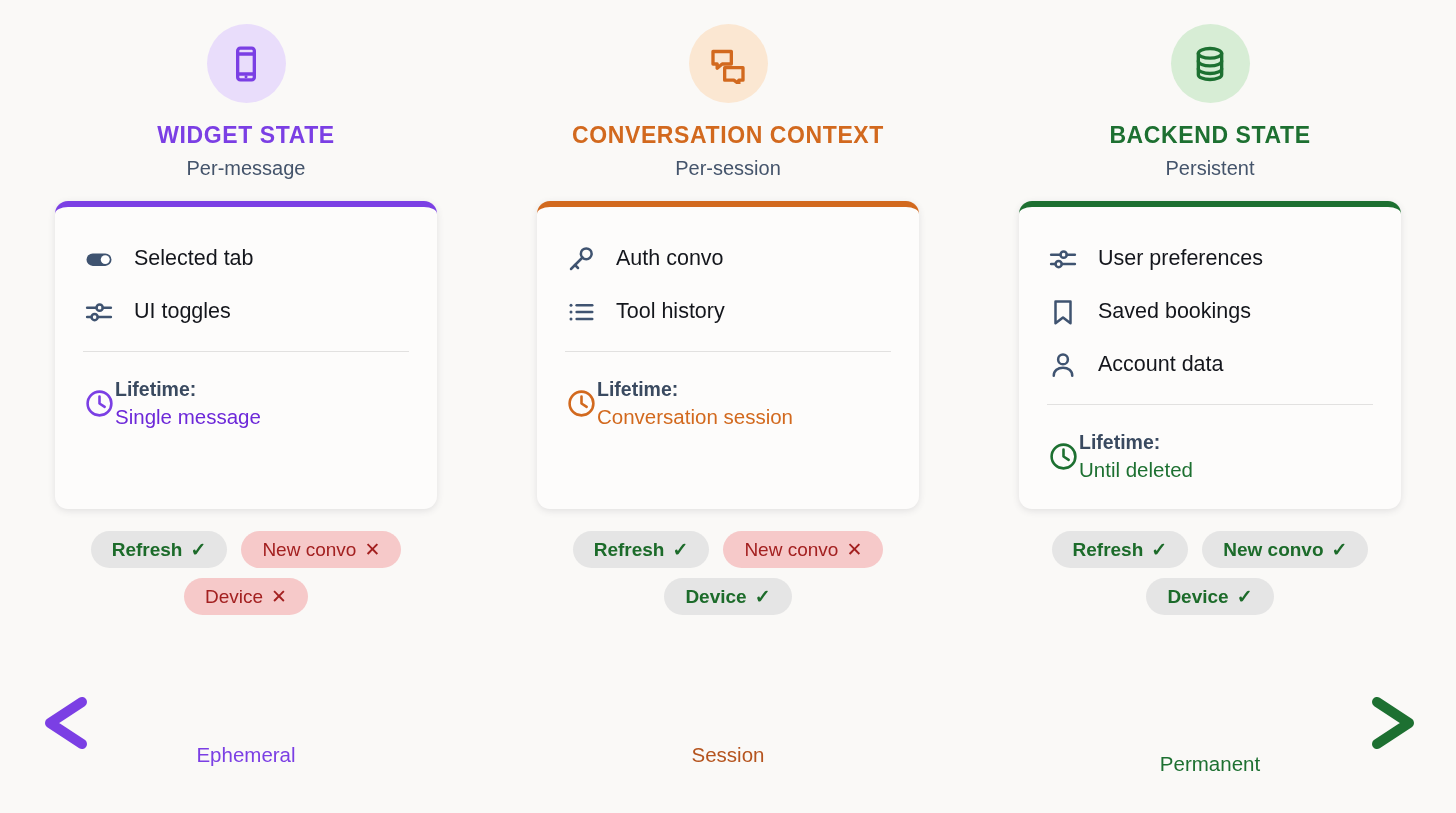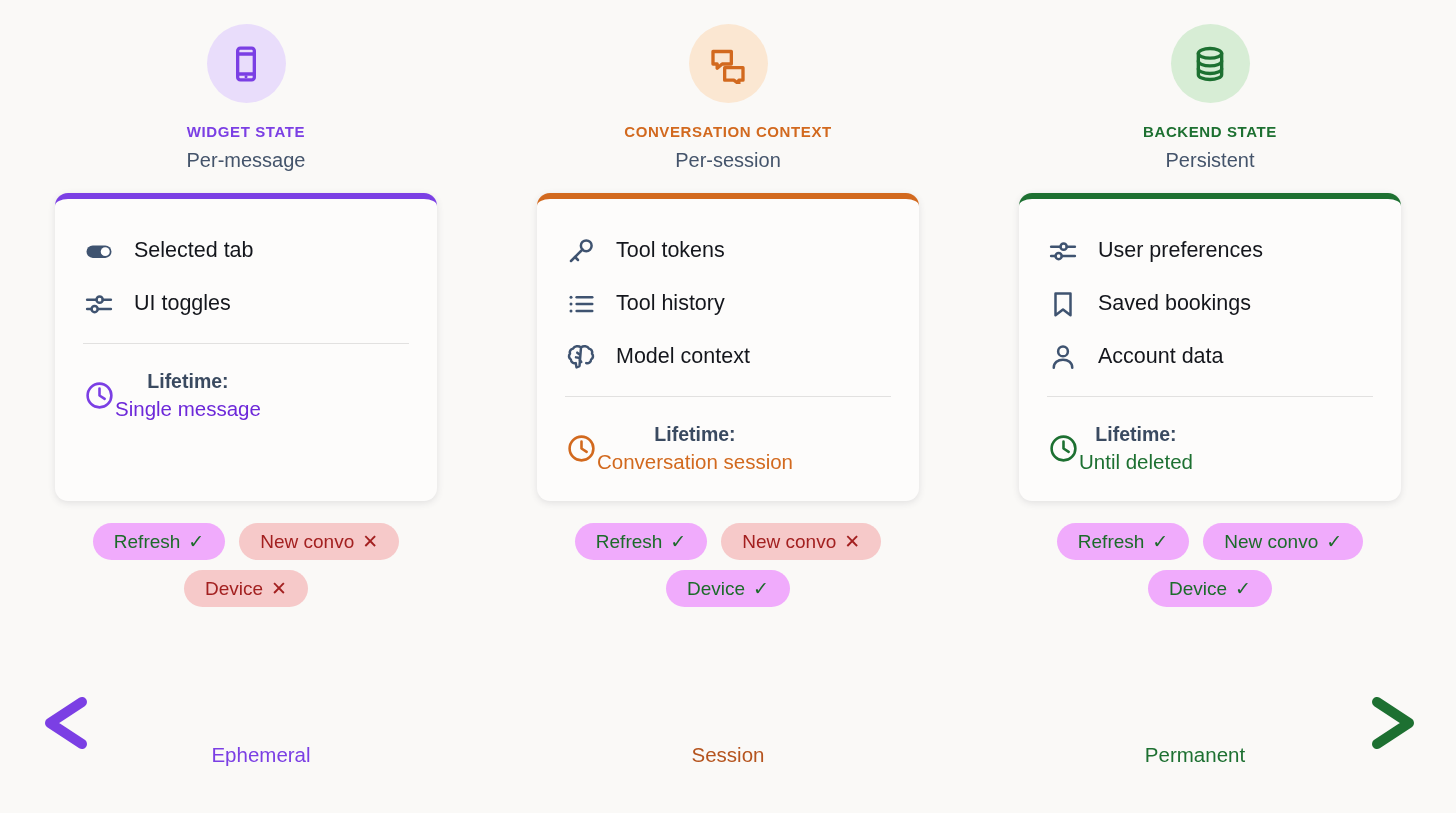--- a/index.html
+++ b/index.html
@@ -43,21 +43,21 @@
     height: 79px;
     border-radius: 50%;
     display: flex;
     align-items: center;
     justify-content: center;
     margin-bottom: 21px;
   }
   .icon-circle svg { display: block; }
 
   .col-title {
-    font-size: 15px;
+    font-size: 23px;
     font-weight: bold;
     letter-spacing: 0.6px;
     line-height: 1;
     margin-bottom: 11px;
     text-align: center;
   }
 
   .col-subtitle {
     font-size: 20px;
     color: #44546b;
@@ -71,21 +71,20 @@
     width: 382px;
     background: #fdfcfb;
     border-radius: 13px;
     border-top-width: 6px;
     border-top-style: solid;
     box-shadow: 0 2px 7px rgba(60,60,80,0.13);
     padding: 25px 0 26px 0;
     min-height: 308px;
     display: flex;
     flex-direction: column;
-    text-align: center;
   }
 
   .rows { padding: 0 28px; }
 
   .row {
     display: flex;
     align-items: center;
     height: 53px;
     gap: 19px;
   }
@@ -143,41 +142,41 @@
   .badge {
     height: 37px;
     padding: 0 21px;
     border-radius: 19px;
     display: inline-flex;
     align-items: center;
     gap: 8px;
     font-size: 19px;
     white-space: nowrap;
   }
-  .badge.yes { background: #f0abfc; color: #1c6b2a; }
+  .badge.yes { background: #e5e5e5; color: #1c6b2a; font-weight: bold; }
   .badge.no  { background: #f6c9c9; color: #a32020; }
   .badge-mark { font-size: 19px; line-height: 1; }
 
   
   .spectrum {
     position: absolute;
     left: 0;
     top: 690px;
     width: 1456px;
     height: 100px;
   }
   .spectrum svg { display: block; }
 
   .spectrum-labels {
     position: absolute;
     top: 745px;
     left: 0;
     width: 1456px;
     display: flex;
-    padding: 0 70px;
+    padding: 0 55px;
     justify-content: space-between;
   }
   .spec-label {
     width: 382px;
     text-align: center;
     font-size: 20.5px;
     line-height: 1;
   }
 </style>
 </head>
@@ -263,44 +262,34 @@
         <div class="card" style="border-top-color: rgb(210, 105, 30);">
           <div class="rows">
             <div class="row">
               <span class="row-ico">
                 <svg width="30" height="30" viewBox="0 0 24 24">
                   <circle cx="16.2" cy="7.8" r="4.3" fill="none" stroke="#3f5370" stroke-width="2" stroke-linecap="round" stroke-linejoin="round"></circle>
                   <path d="M13.2 10.8 4 20" fill="none" stroke="#3f5370" stroke-width="2" stroke-linecap="round" stroke-linejoin="round"></path>
                   <path d="M7.2 16.8 9.6 19.2" fill="none" stroke="#3f5370" stroke-width="2" stroke-linecap="round" stroke-linejoin="round"></path>
                 </svg>
               </span>
-              <span class="row-label">Tool tokens</span>
+              <span class="row-label">Auth convo</span>
             </div>
             <div class="row">
               <span class="row-ico">
                 <svg width="30" height="30" viewBox="0 0 24 24">
                   <circle cx="4" cy="6.5" r="1.2" fill="#3f5370"></circle>
                   <circle cx="4" cy="12" r="1.2" fill="#3f5370"></circle>
                   <circle cx="4" cy="17.5" r="1.2" fill="#3f5370"></circle>
                   <line x1="8.5" y1="6.5" x2="21" y2="6.5" fill="none" stroke="#3f5370" stroke-width="2" stroke-linecap="round" stroke-linejoin="round"></line>
                   <line x1="8.5" y1="12" x2="21" y2="12" fill="none" stroke="#3f5370" stroke-width="2" stroke-linecap="round" stroke-linejoin="round"></line>
                   <line x1="8.5" y1="17.5" x2="21" y2="17.5" fill="none" stroke="#3f5370" stroke-width="2" stroke-linecap="round" stroke-linejoin="round"></line>
                 </svg>
               </span>
               <span class="row-label">Tool history</span>
-            </div>
-            <div class="row">
-              <span class="row-ico">
-                <svg width="30" height="30" viewBox="0 0 24 24">
-                  <path d="M12 4.3c-2 -1.6 -5.2 -1.1 -6.4 1 -1.9 .3 -3 2.2 -2.4 4 -1.3 1.4 -1 3.8 .7 4.7 .1 2 2 3.4 3.9 2.9l.6 3.4 2.4 -1.1z" fill="none" stroke="#3f5370" stroke-width="2" stroke-linecap="round" stroke-linejoin="round"></path>
-                  <path d="M12 4.3c2 -1.6 5.2 -1.1 6.4 1 1.9 .3 3 2.2 2.4 4 1.3 1.4 1 3.8 -.7 4.7 -.1 2 -2 3.4 -3.9 2.9" fill="none" stroke="#3f5370" stroke-width="2" stroke-linecap="round" stroke-linejoin="round"></path>
-                  <path d="M9 8.5l1.6 1.2M8 12.3l2.2 .3M11 14.4l1.2 1.6" fill="none" stroke="#3f5370" stroke-width="2" stroke-linecap="round" stroke-linejoin="round"></path>
-                </svg>
-              </span>
-              <span class="row-label">Model context</span>
             </div>
           </div>
           <div class="divider"></div>
           <div class="lifetime">
             <span class="lifetime-ico">
               <svg width="31" height="31" viewBox="0 0 24 24">
                 <circle cx="12" cy="12" r="9.2" fill="none" stroke="#d2691e" stroke-width="2" stroke-linecap="round" stroke-linejoin="round"></circle>
                 <path d="M12 6.6V12l4 2.6" fill="none" stroke="#d2691e" stroke-width="2" stroke-linecap="round" stroke-linejoin="round"></path>
               </svg>
             </span>
@@ -413,16 +402,16 @@
       </defs>
       <line x1="60" y1="33" x2="1400" y2="33" stroke="url(#specgrad)" stroke-width="7"></line>
       <polyline points="82,12 50,33 82,54" fill="none" stroke="#7b3fe4" stroke-width="10" stroke-linecap="round" stroke-linejoin="round"></polyline>
       <polyline points="1377,12 1409,33 1377,54" fill="none" stroke="#1d7031" stroke-width="10" stroke-linecap="round" stroke-linejoin="round"></polyline>
     </svg>
   </div>
 
   <div class="spectrum-labels">
       <div class="spec-label" style="color: rgb(123, 63, 228);">Ephemeral</div>
       <div class="spec-label" style="color: rgb(181, 84, 30);">Session</div>
-      <div class="spec-label" style="color: rgb(29, 112, 49);">Permanent</div>
+      <div class="spec-label" style="color: rgb(29, 112, 49); margin-top: 9px;">Permanent</div>
     </div>
 
 </div>
 
 </body></html>

